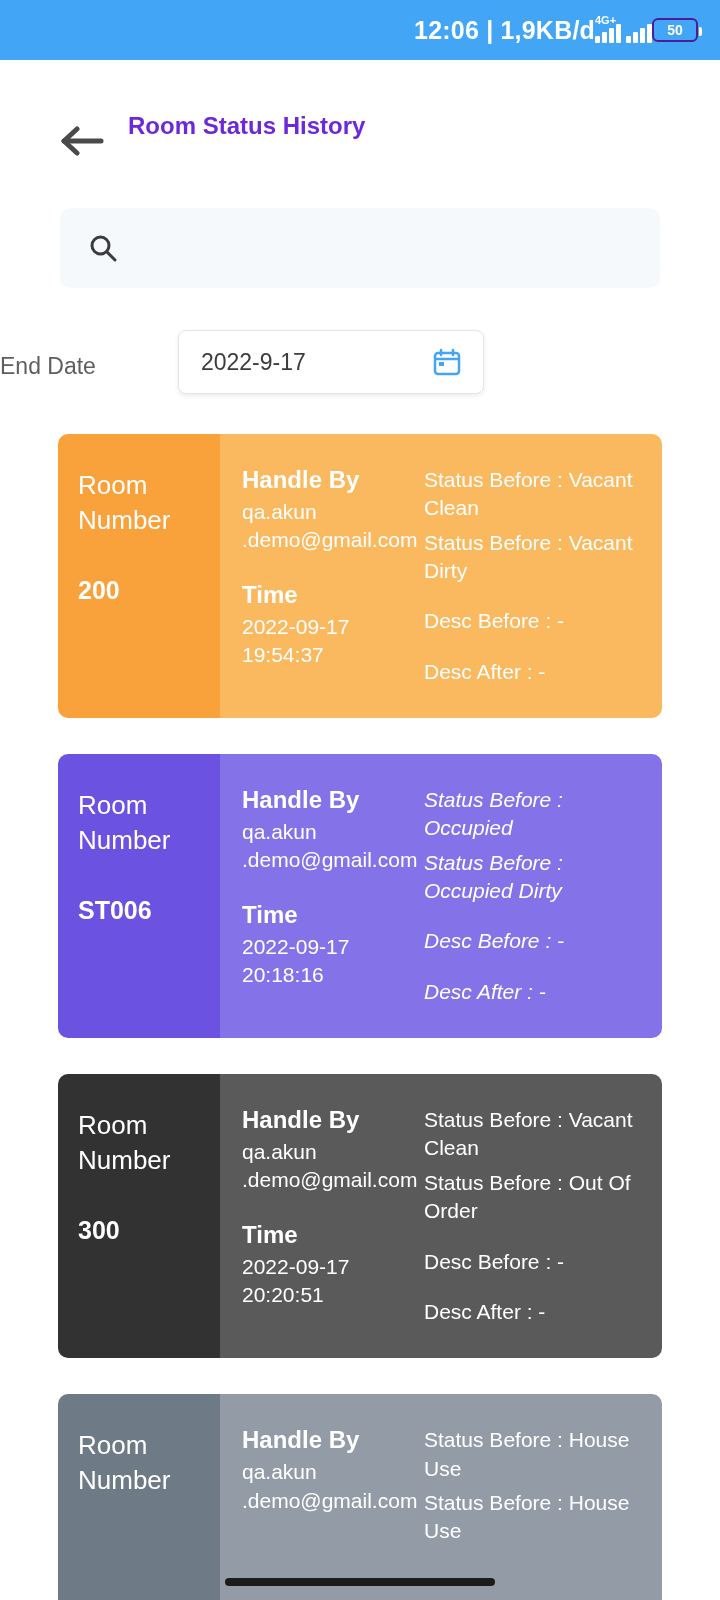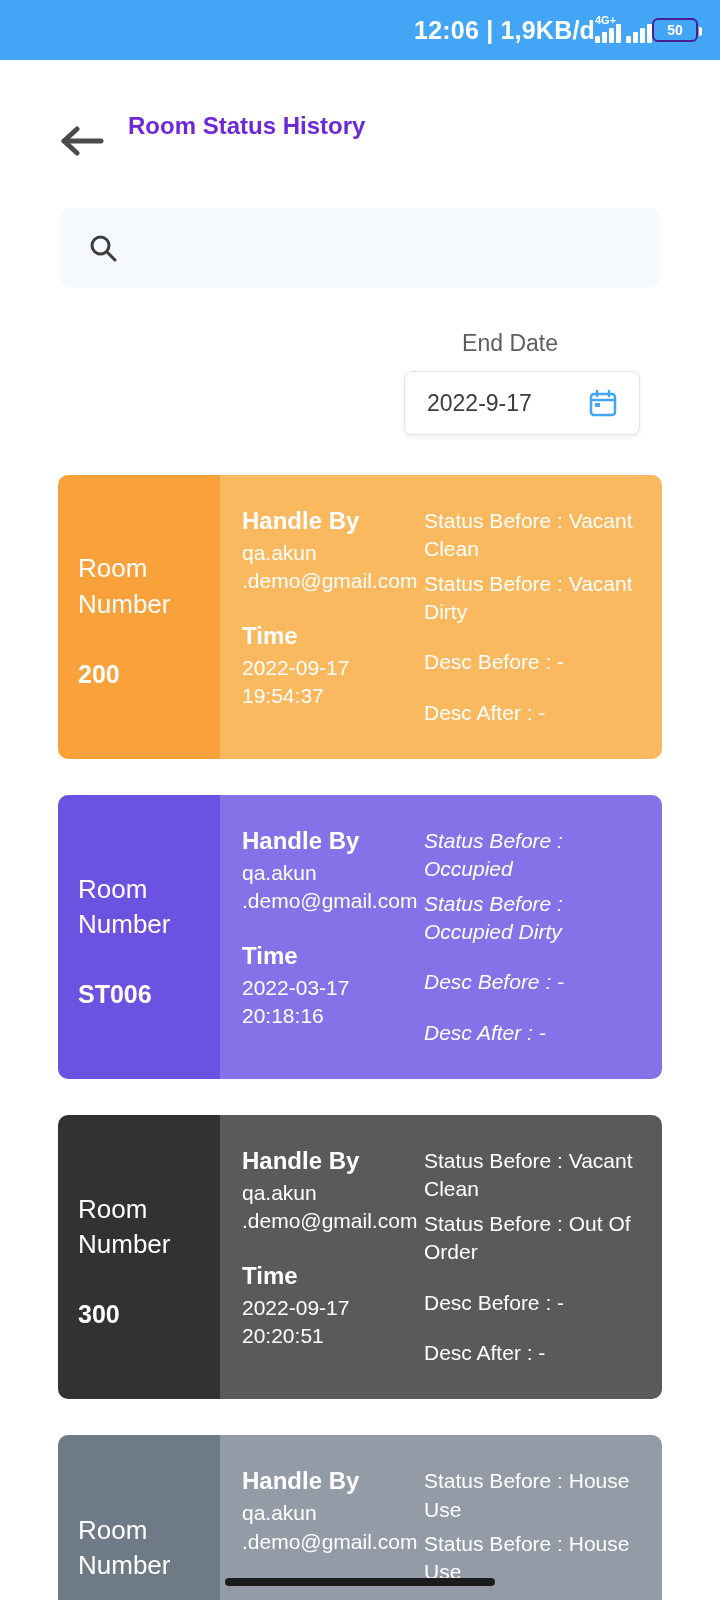--- a/index.html
+++ b/index.html
@@ -130,31 +130,30 @@
     background: transparent;
     font-size: 22px;
     color: #444;
     font-family: "Liberation Sans", sans-serif;
   }
 
   .date-section {
     margin-top: 42px;
     padding: 0 80px 0 0;
     display: flex;
-    flex-direction: column;
     align-items: flex-end;
   }
   .date-label {
     font-size: 23px;
     color: #5e5e5e;
     margin-bottom: 14px;
     margin-right: 82px;
   }
   .date-field {
-    width: 236px;
+    width: 306px;
     height: 64px;
     background: #ffffff;
     border: 1px solid #e2e6ea;
     border-radius: 8px;
     box-shadow: 0 2px 5px rgba(0,0,0,.08);
     display: flex;
     align-items: center;
     justify-content: space-between;
     padding: 0 22px;
   }
@@ -169,21 +168,21 @@
     margin-bottom: 36px;
     min-height: 220px;
     color: #ffffff;
   }
   .card-left {
     width: 162px;
     flex: 0 0 162px;
     padding: 34px 20px 28px 20px;
     display: flex;
     flex-direction: column;
-    justify-content: center;
+    justify-content: flex-start;
     gap: 20px;
   }
   .room-label {
     font-size: 26px;
     line-height: 1.35;
     font-weight: 400;
   }
   .room-number {
     font-size: 25px;
     font-weight: bold;
@@ -309,21 +308,21 @@
       <div class="card-left" style="background: rgb(108, 82, 224);">
         <div class="room-label">Room Number</div>
         <div class="room-number">ST006</div>
       </div>
       <div class="card-mid" style="background: rgb(132, 114, 232);">
         <div class="mid-title">Handle By</div>
         <div class="mid-text">qa.akun</div>
         <div class="mid-text">.demo@gmail.com</div>
         <div class="mid-block2">
           <div class="mid-title">Time</div>
-          <div class="mid-text">2022-03-17 20:18:16</div>
+          <div class="mid-text">2022-09-17 20:18:16</div>
         </div>
       </div>
       <div class="card-right" style="background: rgb(132, 114, 232); font-style: italic;">
         <div class="right-line">Status Before : Occupied</div>
         <div class="right-line">Status Before : Occupied Dirty</div>
         <div class="right-line right-gap">Desc Before : -</div>
         <div class="right-line right-gap">Desc After : -</div>
       </div>
     </div>
 

